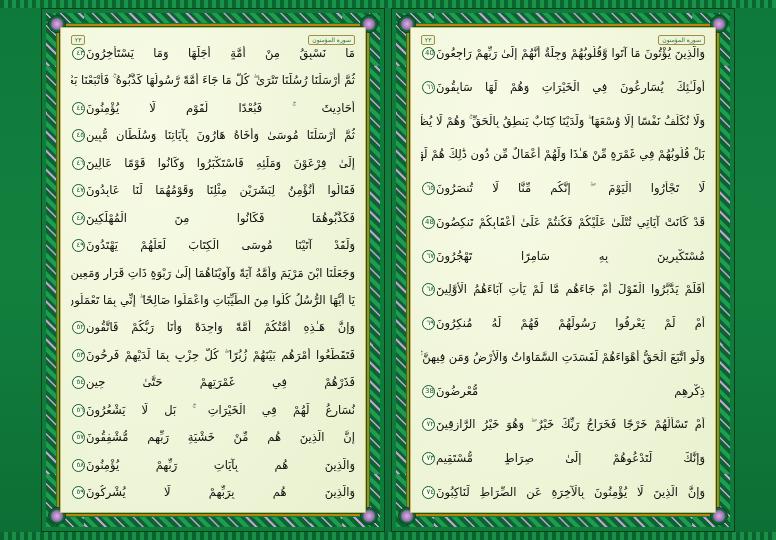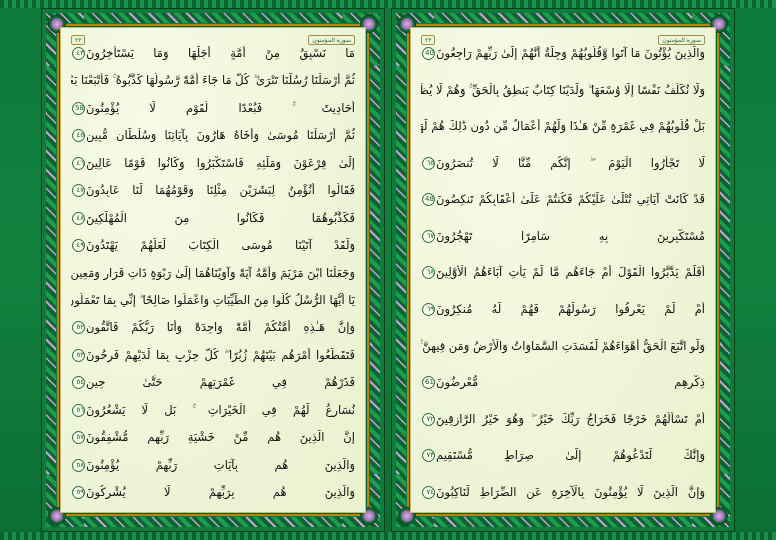--- a/index.html
+++ b/index.html
@@ -180,29 +180,30 @@
     <div class="rosette bl"></div>
     <div class="rosette br"></div>
 
     <div class="text-area">
       <div class="page-header">
         <span class="hdr-box">٢٣</span>
         <span class="hdr-box">سورة المؤمنون</span>
       </div>
       <div class="lines" id="right-lines">
           <div class="aya-line"><span>وَالَّذِينَ يُؤْتُونَ مَا آتَوا وَّقُلُوبُهُمْ وَجِلَةٌ أَنَّهُمْ إِلَىٰ رَبِّهِمْ رَاجِعُونَ</span><span class="aya-num">40</span></div>
+          <div class="aya-line"><span>أُولَـٰئِكَ يُسَارِعُونَ فِي الْخَيْرَاتِ وَهُمْ لَهَا سَابِقُونَ</span><span class="aya-num">٦١</span></div>
           <div class="aya-line"><span>وَلَا نُكَلِّفُ نَفْسًا إِلَّا وُسْعَهَا ۖ وَلَدَيْنَا كِتَابٌ يَنطِقُ بِالْحَقِّ ۚ وَهُمْ لَا يُظْلَمُونَ</span></div>
           <div class="aya-line"><span>بَلْ قُلُوبُهُمْ فِي غَمْرَةٍ مِّنْ هَـٰذَا وَلَهُمْ أَعْمَالٌ مِّن دُونِ ذَٰلِكَ هُمْ لَهَا عَامِلُونَ</span></div>
           <div class="aya-line"><span>لَا تَجْأَرُوا الْيَوْمَ ۖ إِنَّكُم مِّنَّا لَا تُنصَرُونَ</span><span class="aya-num">٦٥</span></div>
           <div class="aya-line"><span>قَدْ كَانَتْ آيَاتِي تُتْلَىٰ عَلَيْكُمْ فَكُنتُمْ عَلَىٰ أَعْقَابِكُمْ تَنكِصُونَ</span><span class="aya-num">48</span></div>
           <div class="aya-line"><span>مُسْتَكْبِرِينَ بِهِ سَامِرًا تَهْجُرُونَ</span><span class="aya-num">٦٧</span></div>
           <div class="aya-line"><span>أَفَلَمْ يَدَّبَّرُوا الْقَوْلَ أَمْ جَاءَهُم مَّا لَمْ يَأْتِ آبَاءَهُمُ الْأَوَّلِينَ</span><span class="aya-num">٦٨</span></div>
           <div class="aya-line"><span>أَمْ لَمْ يَعْرِفُوا رَسُولَهُمْ فَهُمْ لَهُ مُنكِرُونَ</span><span class="aya-num">٦٩</span></div>
           <div class="aya-line"><span>وَلَوِ اتَّبَعَ الْحَقُّ أَهْوَاءَهُمْ لَفَسَدَتِ السَّمَاوَاتُ وَالْأَرْضُ وَمَن فِيهِنَّ ۚ بَلْ أَتَيْنَاهُم بِذِكْرِهِمْ فَهُمْ عَن</span></div>
-          <div class="aya-line"><span>ذِكْرِهِم مُّعْرِضُونَ</span><span class="aya-num">61</span></div>
+          <div class="aya-line"><span>ذِكْرِهِم مُّعْرِضُونَ</span><span class="aya-num">38</span></div>
           <div class="aya-line"><span>أَمْ تَسْأَلُهُمْ خَرْجًا فَخَرَاجُ رَبِّكَ خَيْرٌ ۖ وَهُوَ خَيْرُ الرَّازِقِينَ</span><span class="aya-num">٧٢</span></div>
           <div class="aya-line"><span>وَإِنَّكَ لَتَدْعُوهُمْ إِلَىٰ صِرَاطٍ مُّسْتَقِيمٍ</span><span class="aya-num">٧٣</span></div>
           <div class="aya-line"><span>وَإِنَّ الَّذِينَ لَا يُؤْمِنُونَ بِالْآخِرَةِ عَنِ الصِّرَاطِ لَنَاكِبُونَ</span><span class="aya-num">٧٤</span></div>
         </div>
       <div class="footer-band"></div>
     </div>
   </div>
 
   <div class="half">
     <div class="orn-border"></div>
@@ -213,21 +214,21 @@
     <div class="rosette br"></div>
 
     <div class="text-area">
       <div class="page-header">
         <span class="hdr-box">٢٣</span>
         <span class="hdr-box">سورة المؤمنون</span>
       </div>
       <div class="lines" id="left-lines">
           <div class="aya-line"><span>مَا نَسْبِقُ مِنْ أُمَّةٍ أَجَلَهَا وَمَا يَسْتَأْخِرُونَ</span><span class="aya-num">٤٣</span></div>
           <div class="aya-line"><span>ثُمَّ أَرْسَلْنَا رُسُلَنَا تَتْرَىٰ ۖ كُلَّ مَا جَاءَ أُمَّةً رَّسُولُهَا كَذَّبُوهُ ۚ فَأَتْبَعْنَا بَعْضَهُم بَعْضًا وَجَعَلْنَاهُمْ</span></div>
-          <div class="aya-line"><span>أَحَادِيثَ ۚ فَبُعْدًا لِّقَوْمٍ لَّا يُؤْمِنُونَ</span><span class="aya-num">58</span></div>
+          <div class="aya-line"><span>أَحَادِيثَ ۚ فَبُعْدًا لِّقَوْمٍ لَّا يُؤْمِنُونَ</span><span class="aya-num">٤٤</span></div>
           <div class="aya-line"><span>ثُمَّ أَرْسَلْنَا مُوسَىٰ وَأَخَاهُ هَارُونَ بِآيَاتِنَا وَسُلْطَانٍ مُّبِينٍ</span><span class="aya-num">٤٥</span></div>
           <div class="aya-line"><span>إِلَىٰ فِرْعَوْنَ وَمَلَئِهِ فَاسْتَكْبَرُوا وَكَانُوا قَوْمًا عَالِينَ</span><span class="aya-num">٤٦</span></div>
           <div class="aya-line"><span>فَقَالُوا أَنُؤْمِنُ لِبَشَرَيْنِ مِثْلِنَا وَقَوْمُهُمَا لَنَا عَابِدُونَ</span><span class="aya-num">٤٧</span></div>
           <div class="aya-line"><span>فَكَذَّبُوهُمَا فَكَانُوا مِنَ الْمُهْلَكِينَ</span><span class="aya-num">٤٨</span></div>
           <div class="aya-line"><span>وَلَقَدْ آتَيْنَا مُوسَى الْكِتَابَ لَعَلَّهُمْ يَهْتَدُونَ</span><span class="aya-num">٤٩</span></div>
           <div class="aya-line"><span>وَجَعَلْنَا ابْنَ مَرْيَمَ وَأُمَّهُ آيَةً وَآوَيْنَاهُمَا إِلَىٰ رَبْوَةٍ ذَاتِ قَرَارٍ وَمَعِينٍ</span><span class="aya-num">٥٠</span></div>
           <div class="aya-line"><span>يَا أَيُّهَا الرُّسُلُ كُلُوا مِنَ الطَّيِّبَاتِ وَاعْمَلُوا صَالِحًا ۖ إِنِّي بِمَا تَعْمَلُونَ عَلِيمٌ</span></div>
           <div class="aya-line"><span>وَإِنَّ هَـٰذِهِ أُمَّتُكُمْ أُمَّةً وَاحِدَةً وَأَنَا رَبُّكُمْ فَاتَّقُونِ</span><span class="aya-num">٥٢</span></div>
           <div class="aya-line"><span>فَتَقَطَّعُوا أَمْرَهُم بَيْنَهُمْ زُبُرًا ۖ كُلُّ حِزْبٍ بِمَا لَدَيْهِمْ فَرِحُونَ</span><span class="aya-num">٥٣</span></div>
           <div class="aya-line"><span>فَذَرْهُمْ فِي غَمْرَتِهِمْ حَتَّىٰ حِينٍ</span><span class="aya-num">٥٤</span></div>

